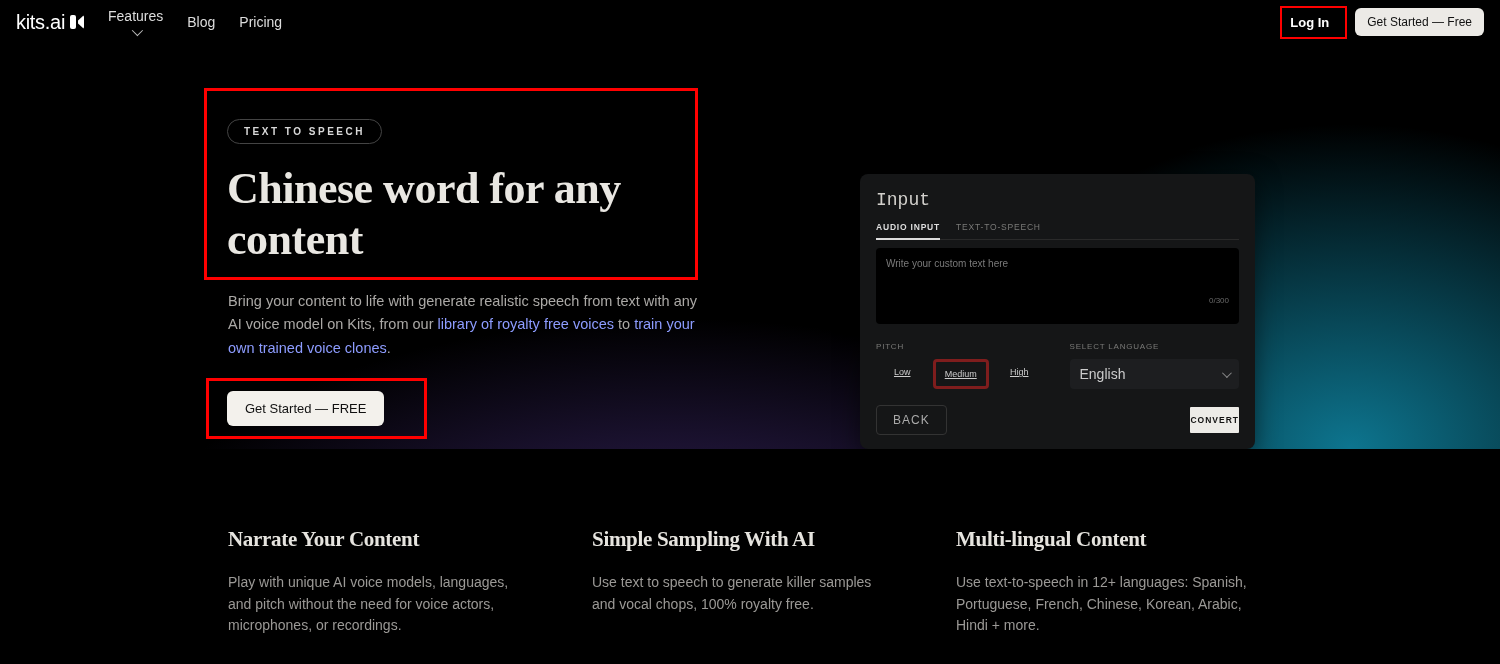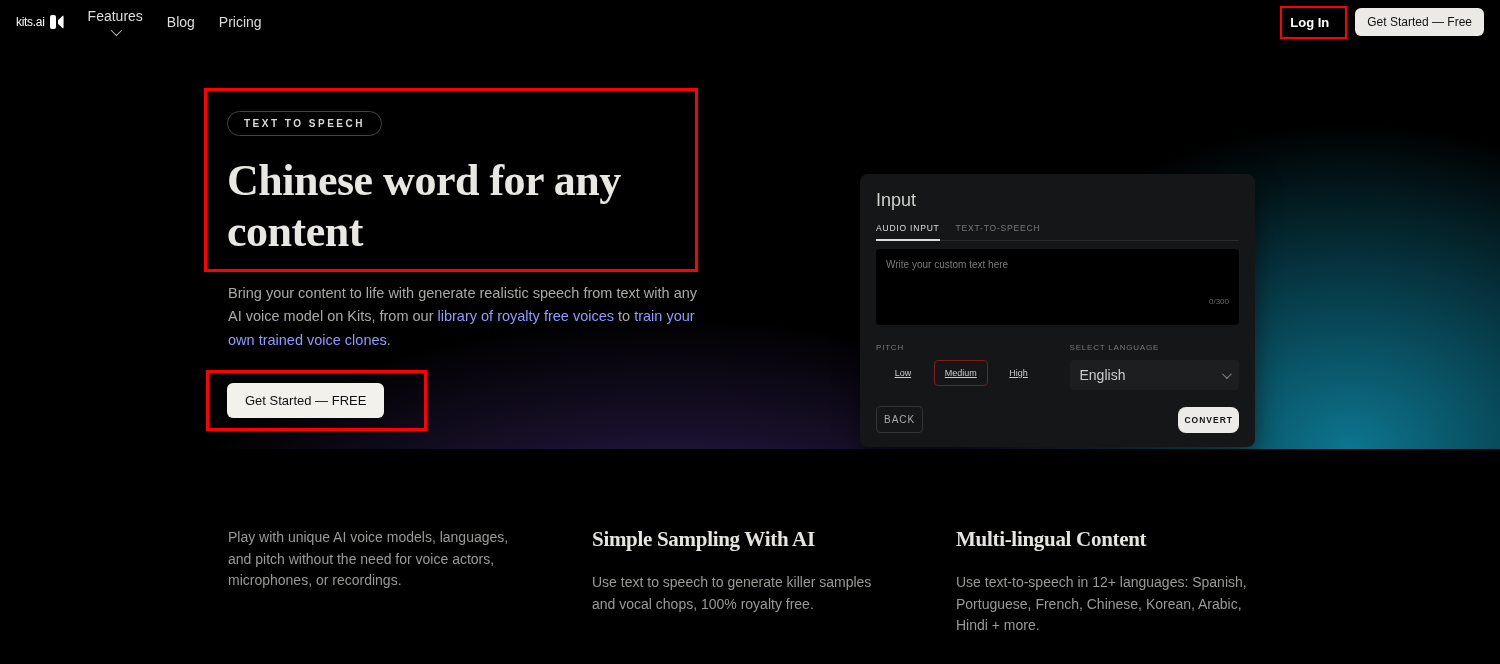--- a/index.html
+++ b/index.html
@@ -16,21 +16,21 @@
     display: flex;
     align-items: center;
     padding: 0 16px;
     height: 44px;
     background: #000;
   }
   .logo {
     display: flex;
     align-items: center;
     font-weight: 500;
-    font-size: 12px;
+    font-size: 20px;
     margin-right: 24px;
     letter-spacing: -0.3px;
   }
   .logo-icon {
     margin-left: 5px;
     width: 14px;
     height: 14px;
     position: relative;
   }
   .logo-icon::before, .logo-icon::after {
@@ -111,21 +111,21 @@
     margin-top: 20px;
     font-size: 44px;
     font-weight: 600;
     line-height: 1.15;
     font-family: Georgia, 'Times New Roman', serif;
     letter-spacing: -0.5px;
     color: #e9e7e2;
   }
   .hero-red {
     border: 3px solid #ff0000;
-    padding: 20px 28px 12px 20px;
+    padding: 28px 28px 12px 20px;
     margin-left: -24px;
     margin-bottom: 10px;
   }
   .hero-desc {
     font-size: 14.5px;
     color: #aba9a6;
     line-height: 1.6;
     margin-top: 8px;
   }
   .link { color: #8d9cff; }
@@ -151,39 +151,39 @@
     position: absolute;
     top: 130px;
     left: 860px;
     width: 395px;
     background: #151617;
     border-radius: 8px;
     padding: 16px 16px 14px 16px;
     box-shadow: 0 6px 24px rgba(0,0,0,0.5);
   }
   .panel-title {
-    font-family: Liberation Sans, sans-serif;
+    font-family: Liberation Mono, monospace;
     font-size: 18px;
     color: #d2d0cc;
     margin-bottom: 12px;
   }
   .panel-tabs {
     display: flex;
     gap: 16px;
     border-bottom: 1px solid #2a2a2a;
     margin-bottom: 8px;
   }
   .panel-tab {
     font-size: 8.5px;
     letter-spacing: 0.8px;
     color: #7a7a78;
     padding-bottom: 6px;
     cursor: pointer;
   }
-  .panel-tab.active { color: #ddd; border-bottom: 2px solid #ddd; margin-bottom: -1px;}
+  .panel-tab.active { color: #ddd; border-bottom: 2px solid #ddd; margin-bottom: -1px; font-weight: bold;}
   .ta-wrap {
     background: #000000;
     border-radius: 4px;
     padding: 10px;
     height: 76px;
     position: relative;
     margin-bottom: 18px;
   }
   .ta-placeholder { font-size: 10px; color: #7a7a7a; }
   .ta-count { position: absolute; bottom: 19px; right: 10px; font-size: 8px; color: #6a6a6a; }
@@ -195,50 +195,50 @@
     flex: 1;
     font-size: 9px;
     text-align: center;
     padding: 7px 0;
     border-radius: 4px;
     border: 1px solid transparent;
     color: #ccc;
     cursor: pointer;
     text-decoration: underline;
   }
-  .pitch-btn.sel { border: 1px solid #7f1d1d; }
+  .pitch-btn.sel { border: 3px solid #7f1d1d; }
   .lang-select {
     background: #1d1e20;
     border-radius: 4px;
     padding: 7px 10px;
     font-size: 14px;
     color: #ccc;
     display: flex;
     justify-content: space-between;
     align-items: center;
     cursor: pointer;
   }
   .sel-chev { width:7px;height:7px;border-right:1px solid #888;border-bottom:1px solid #888;transform:rotate(45deg) translateY(-2px);}
   .panel-footer { display:flex; justify-content: space-between; align-items:center;}
   .back-btn {
-    font-size: 10px;
+    font-size: 12px;
     letter-spacing: 1px;
-    padding: 7px 7px;
+    padding: 7px 16px;
     border: 1px solid #333;
     border-radius: 4px;
     color: #aaa;
     cursor: pointer;
   }
   .convert-btn {
     font-size: 8.5px;
     letter-spacing: 1px;
     background: #ecebe7;
     color: #111;
-    border-radius: 8px;
-    padding: 8px 6px;
+    border-radius: 1px;
+    padding: 8px 0;
     cursor: pointer;
     font-weight: 600;
   }
 
   
   .features {
     display: flex;
     gap: 64px;
     padding: 78px 0 0 228px;
     background: #000;
@@ -322,20 +322,21 @@
     </div>
     <div class="panel-footer">
       <div class="back-btn">BACK</div>
       <div class="convert-btn">CONVERT</div>
     </div>
   </div>
 </div>
 
 <div class="features">
   <div class="feat">
+    <h3>Narrate Your Content</h3>
     <p>Play with unique AI voice models, languages, and pitch without the need for voice actors, microphones, or recordings.</p>
   </div>
   <div class="feat">
     <h3>Simple Sampling With AI</h3>
     <p>Use text to speech to generate killer samples and vocal chops, 100% royalty free.</p>
   </div>
   <div class="feat">
     <h3>Multi-lingual Content</h3>
     <p>Use text-to-speech in 12+ languages: Spanish, Portuguese, French, Chinese, Korean, Arabic, Hindi + more.</p>
   </div>

